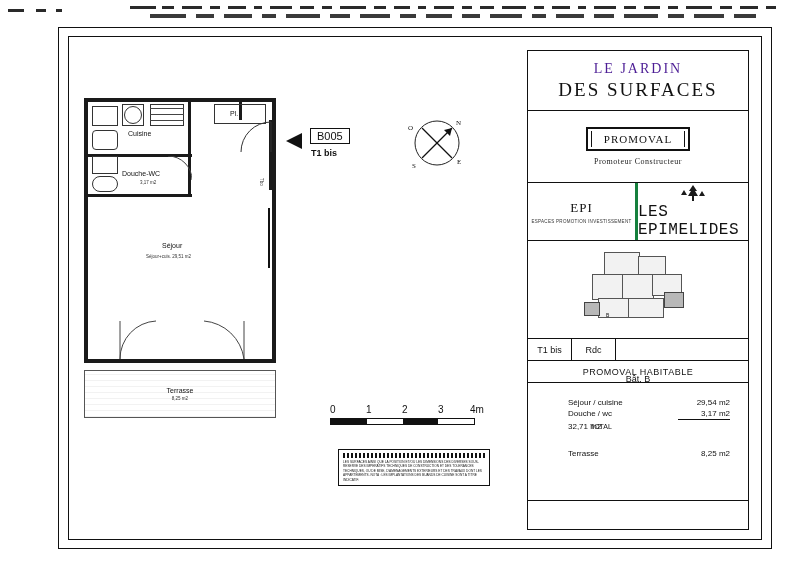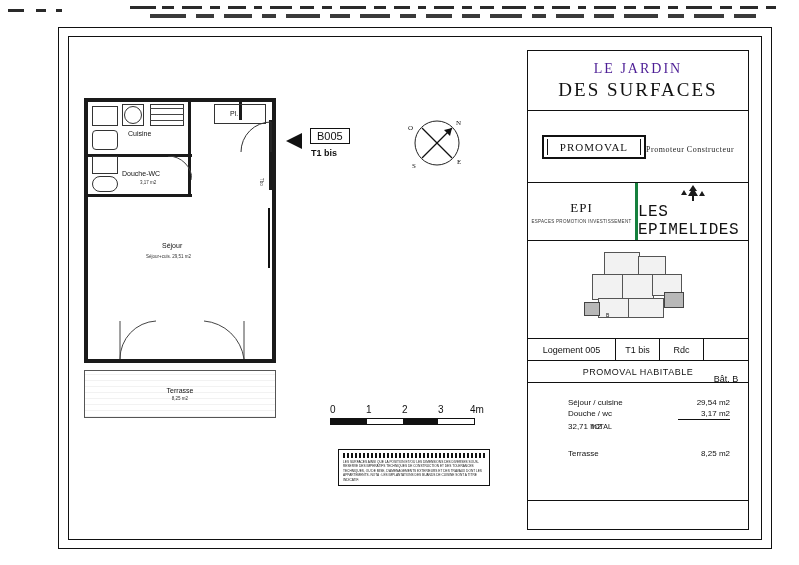--- a/index.html
+++ b/index.html
@@ -84,20 +84,21 @@
     color: #4c1d95;
   }
   .tb-title .l2 {
     font-size: 19px;
     color: #111;
     margin-top: 2px;
   }
   .tb-promo {
     height: 72px;
     display: flex;
+    flex-direction: column;
     align-items: center;
     justify-content: center;
   }
   .promo-box {
     border: 2px solid #111;
     padding: 4px 16px;
     font-family: "Liberation Serif", serif;
     font-size: 11px;
     letter-spacing: 1px;
     color: #111;
@@ -599,21 +600,20 @@
         <div class="kp-cell" style="left:74px; top:24px; width:28px; height:20px;"></div>
         <div class="kp-dark" style="left:86px; top:42px; width:18px; height:14px;"></div>
         <div class="kp-cell" style="left:20px; top:48px; width:30px; height:18px;"></div>
         <div class="kp-cell" style="left:50px; top:48px; width:34px; height:18px;"></div>
         <div class="kp-dark" style="left:6px;  top:52px; width:14px; height:12px;"></div>
         <div class="kp-label" style="left:28px; top:62px;">B</div>
       </div>
     </div>
 
     <div class="tb-row tb-ident">
-      <div class="id-lgt">Logement 005</div>
       <div class="id-t1">T1 bis</div>
       <div class="id-rdc">Rdc</div>
       <div class="id-bat">Bât. B</div>
     </div>
 
     <div class="tb-row tb-surfhead">PROMOVAL HABITABLE</div>
 
     <div class="tb-row tb-surface">
       <div class="surf-line">
         <span class="lbl-txt">Séjour / cuisine</span>

